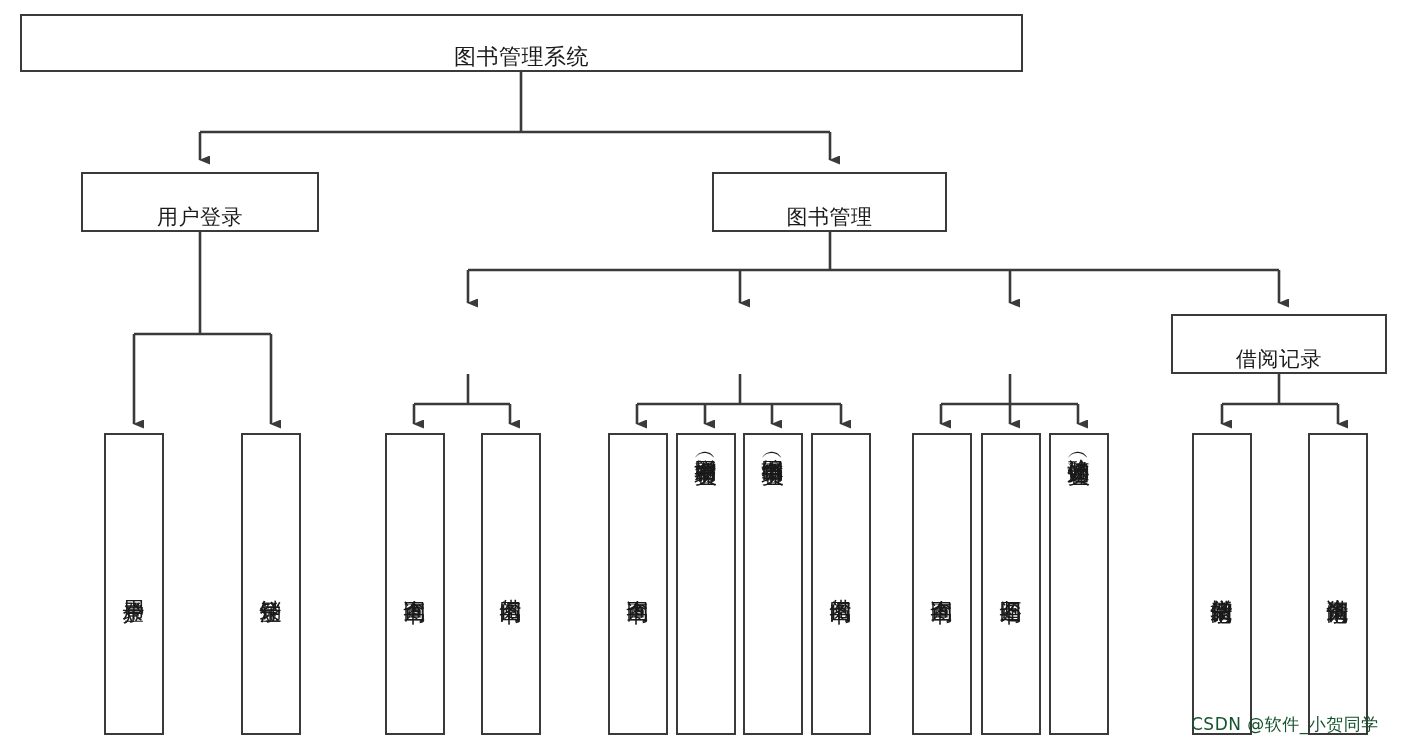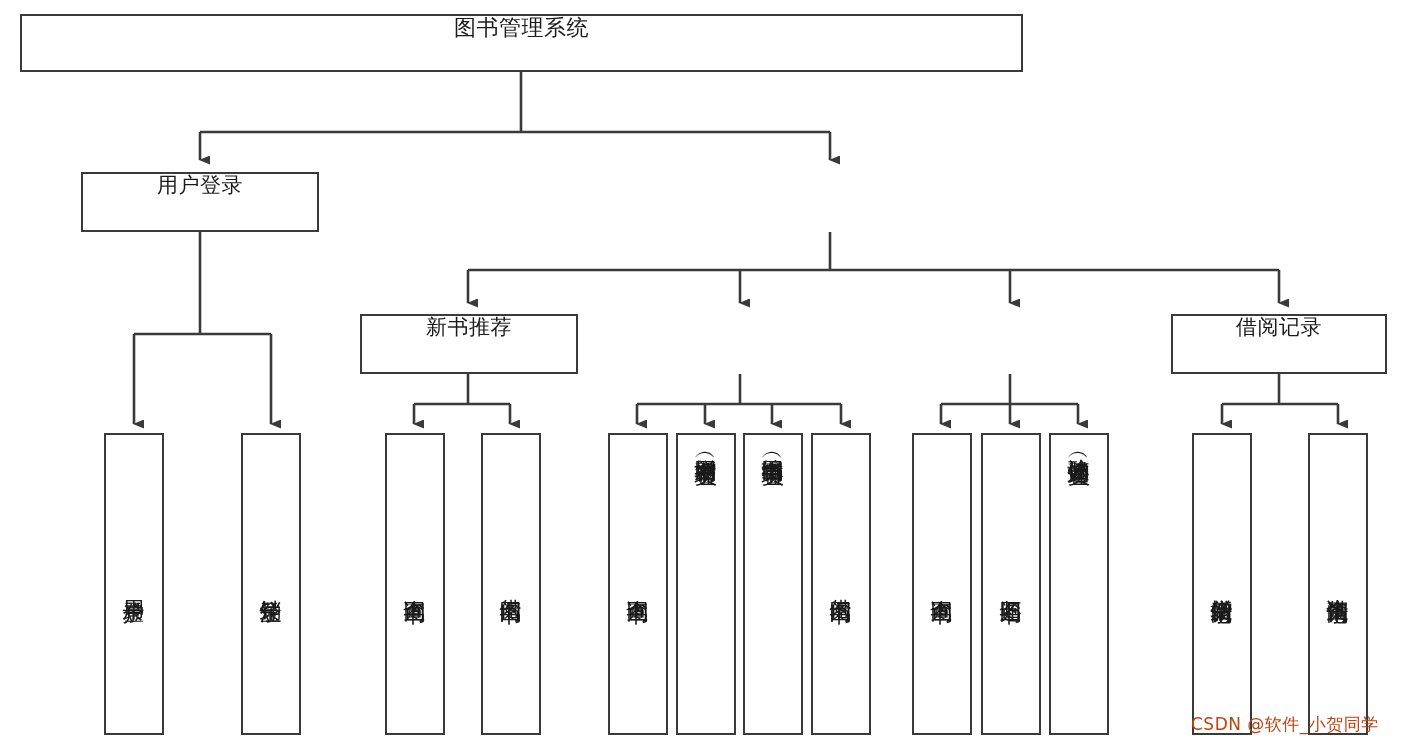--- a/index.html
+++ b/index.html
@@ -25,21 +25,21 @@
     width: 1405px;
     height: 747px;
     pointer-events: none;
   }
   .node {
     position: absolute;
     box-sizing: border-box;
     background: #ffffff;
     border: 2.5px solid #3a3a3a;
     display: flex;
-    align-items: flex-start;
+    align-items: flex-end;
     justify-content: center;
     color: #1a1a1a;
     z-index: 2;
   }
   .node-label {
     display: block;
     text-align: center;
     line-height: 1.12;
     letter-spacing: 0.5px;
     white-space: nowrap;
@@ -68,21 +68,21 @@
   
   .node.vert.center {
     align-items: center;
     padding-top: 0;
   }
   #watermark {
     position: absolute;
     left: 1191px;
     top: 713px;
     font-size: 17px;
-    color: #c2410c;
+    color: #14532d;
     font-family: "DejaVu Sans", "Liberation Sans", sans-serif;
     letter-spacing: 0.5px;
     white-space: nowrap;
     z-index: 5;
   }
 </style>
 </head>
 <body>
 
 <div id="diagram-canvas">
@@ -137,24 +137,24 @@
     </g>
   </svg>
 
   <div class="node horiz root" style="left:20px; top:14px; width:1003px; height:58px;">
     <span class="node-label">图书管理系统</span>
   </div>
 
   <div class="node horiz" style="left:81px; top:172px; width:238px; height:60px;">
     <span class="node-label">用户登录</span>
   </div>
-
-  <div class="node horiz" style="left:360px; top:314px; width:218px; height:60px;">
-    <span class="node-label">新书推荐</span>
-  </div>
+  <div class="node horiz" style="left:712px; top:172px; width:235px; height:60px;">
+    <span class="node-label">图书管理</span>
+  </div>
+
   <div class="node horiz" style="left:1171px; top:314px; width:216px; height:60px;">
     <span class="node-label">借阅记录</span>
   </div>
 
   <div class="node vert center" style="left:104px; top:433px; width:60px; height:302px;">
     <span class="node-label">用户登录</span>
   </div>
   <div class="node vert center" style="left:241px; top:433px; width:60px; height:302px;">
     <span class="node-label">注销登录</span>
   </div>

